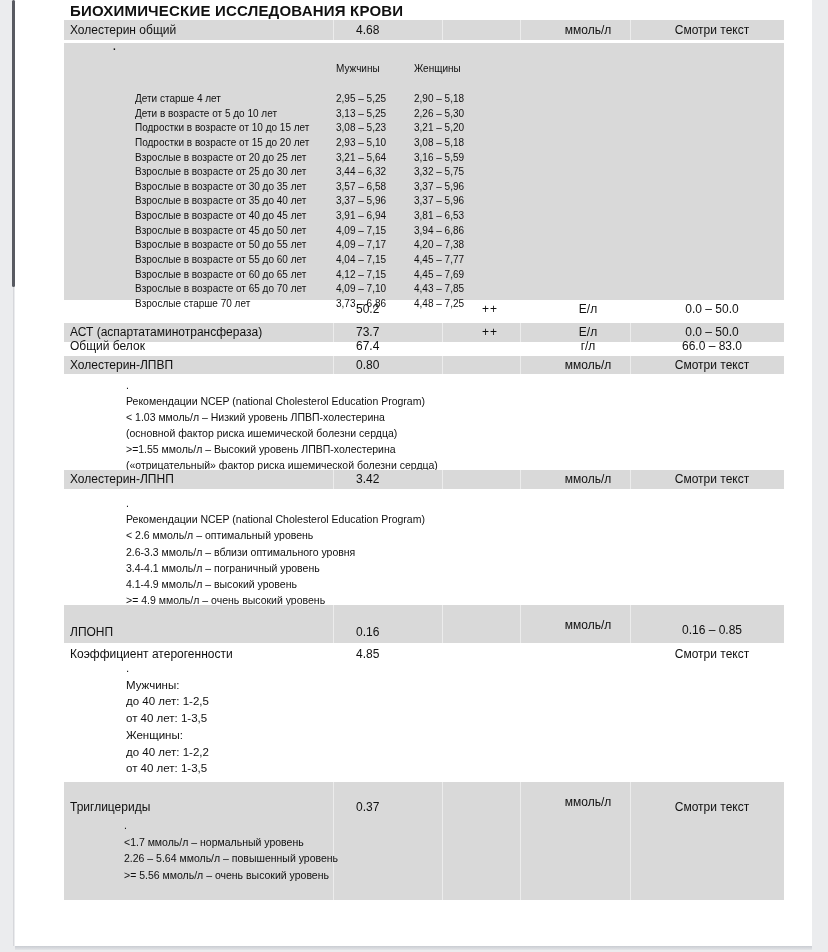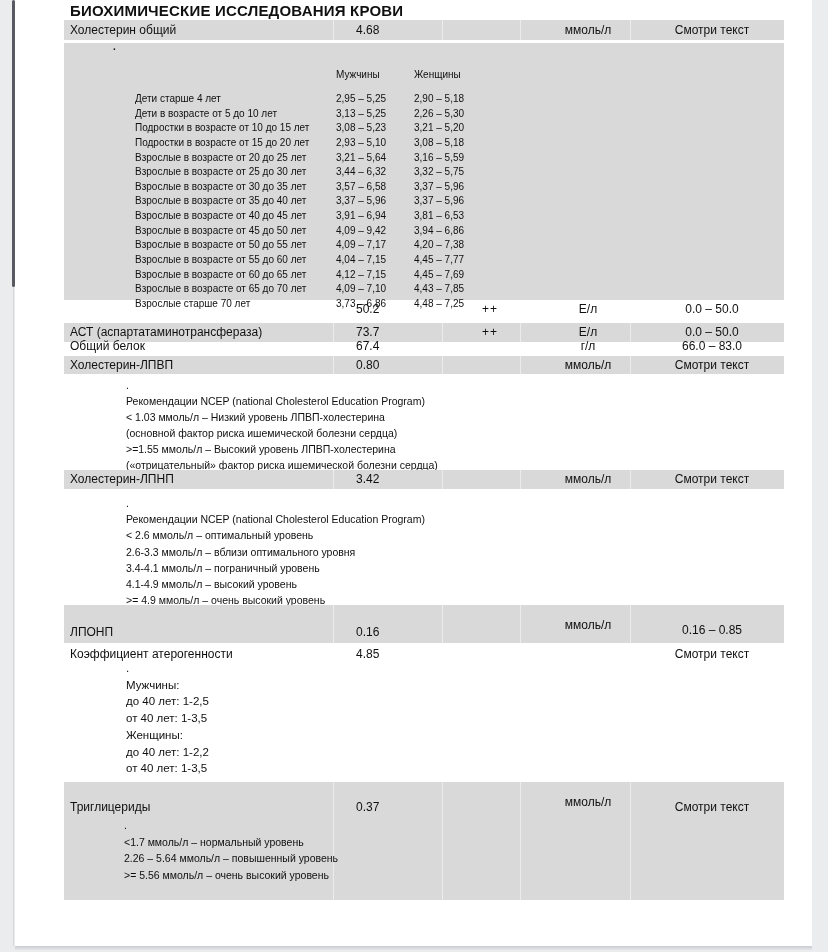--- a/index.html
+++ b/index.html
@@ -33,21 +33,21 @@
   #b-vldl .c.ref{bottom:4px}
 
   #b-tg .c{top:16px;height:18px}
   #b-tg .c.unit{top:11px}
 
   
   #ctable{position:absolute;left:64px;top:43px;width:720px;height:257px;
        background:#d9d9d9;font-size:10px;}
   #ctable .dot{position:absolute;left:49px;top:-2px;font-weight:bold;}
   #ctable .chead{position:absolute;top:10px;left:0;width:100%;height:14px;}
-  #ctable .chead span{position:absolute;top:16px;}
+  #ctable .chead span{position:absolute;top:10px;}
   .col-m{left:272px}
   .col-f{left:350px}
   #crows{position:absolute;top:25px;left:0;width:100%;margin-top:24px;}
   .crow{position:relative;height:14.65px;line-height:14.65px;}
   .crow span{position:absolute;white-space:nowrap;}
   .crow .lbl{left:71px}
   .crow .m{left:272px}
   .crow .f{left:350px}
 
   
@@ -128,21 +128,21 @@
           <span class="m">3,37 – 5,96</span>
           <span class="f">3,37 – 5,96</span>
         </div>
         <div class="crow">
           <span class="lbl">Взрослые в возрасте от 40 до 45 лет</span>
           <span class="m">3,91 – 6,94</span>
           <span class="f">3,81 – 6,53</span>
         </div>
         <div class="crow">
           <span class="lbl">Взрослые в возрасте от 45 до 50 лет</span>
-          <span class="m">4,09 – 9,42</span>
+          <span class="m">4,09 – 7,15</span>
           <span class="f">3,94 – 6,86</span>
         </div>
         <div class="crow">
           <span class="lbl">Взрослые в возрасте от 50 до 55 лет</span>
           <span class="m">4,09 – 7,17</span>
           <span class="f">4,20 – 7,38</span>
         </div>
         <div class="crow">
           <span class="lbl">Взрослые в возрасте от 55 до 60 лет</span>
           <span class="m">4,04 – 7,15</span>

